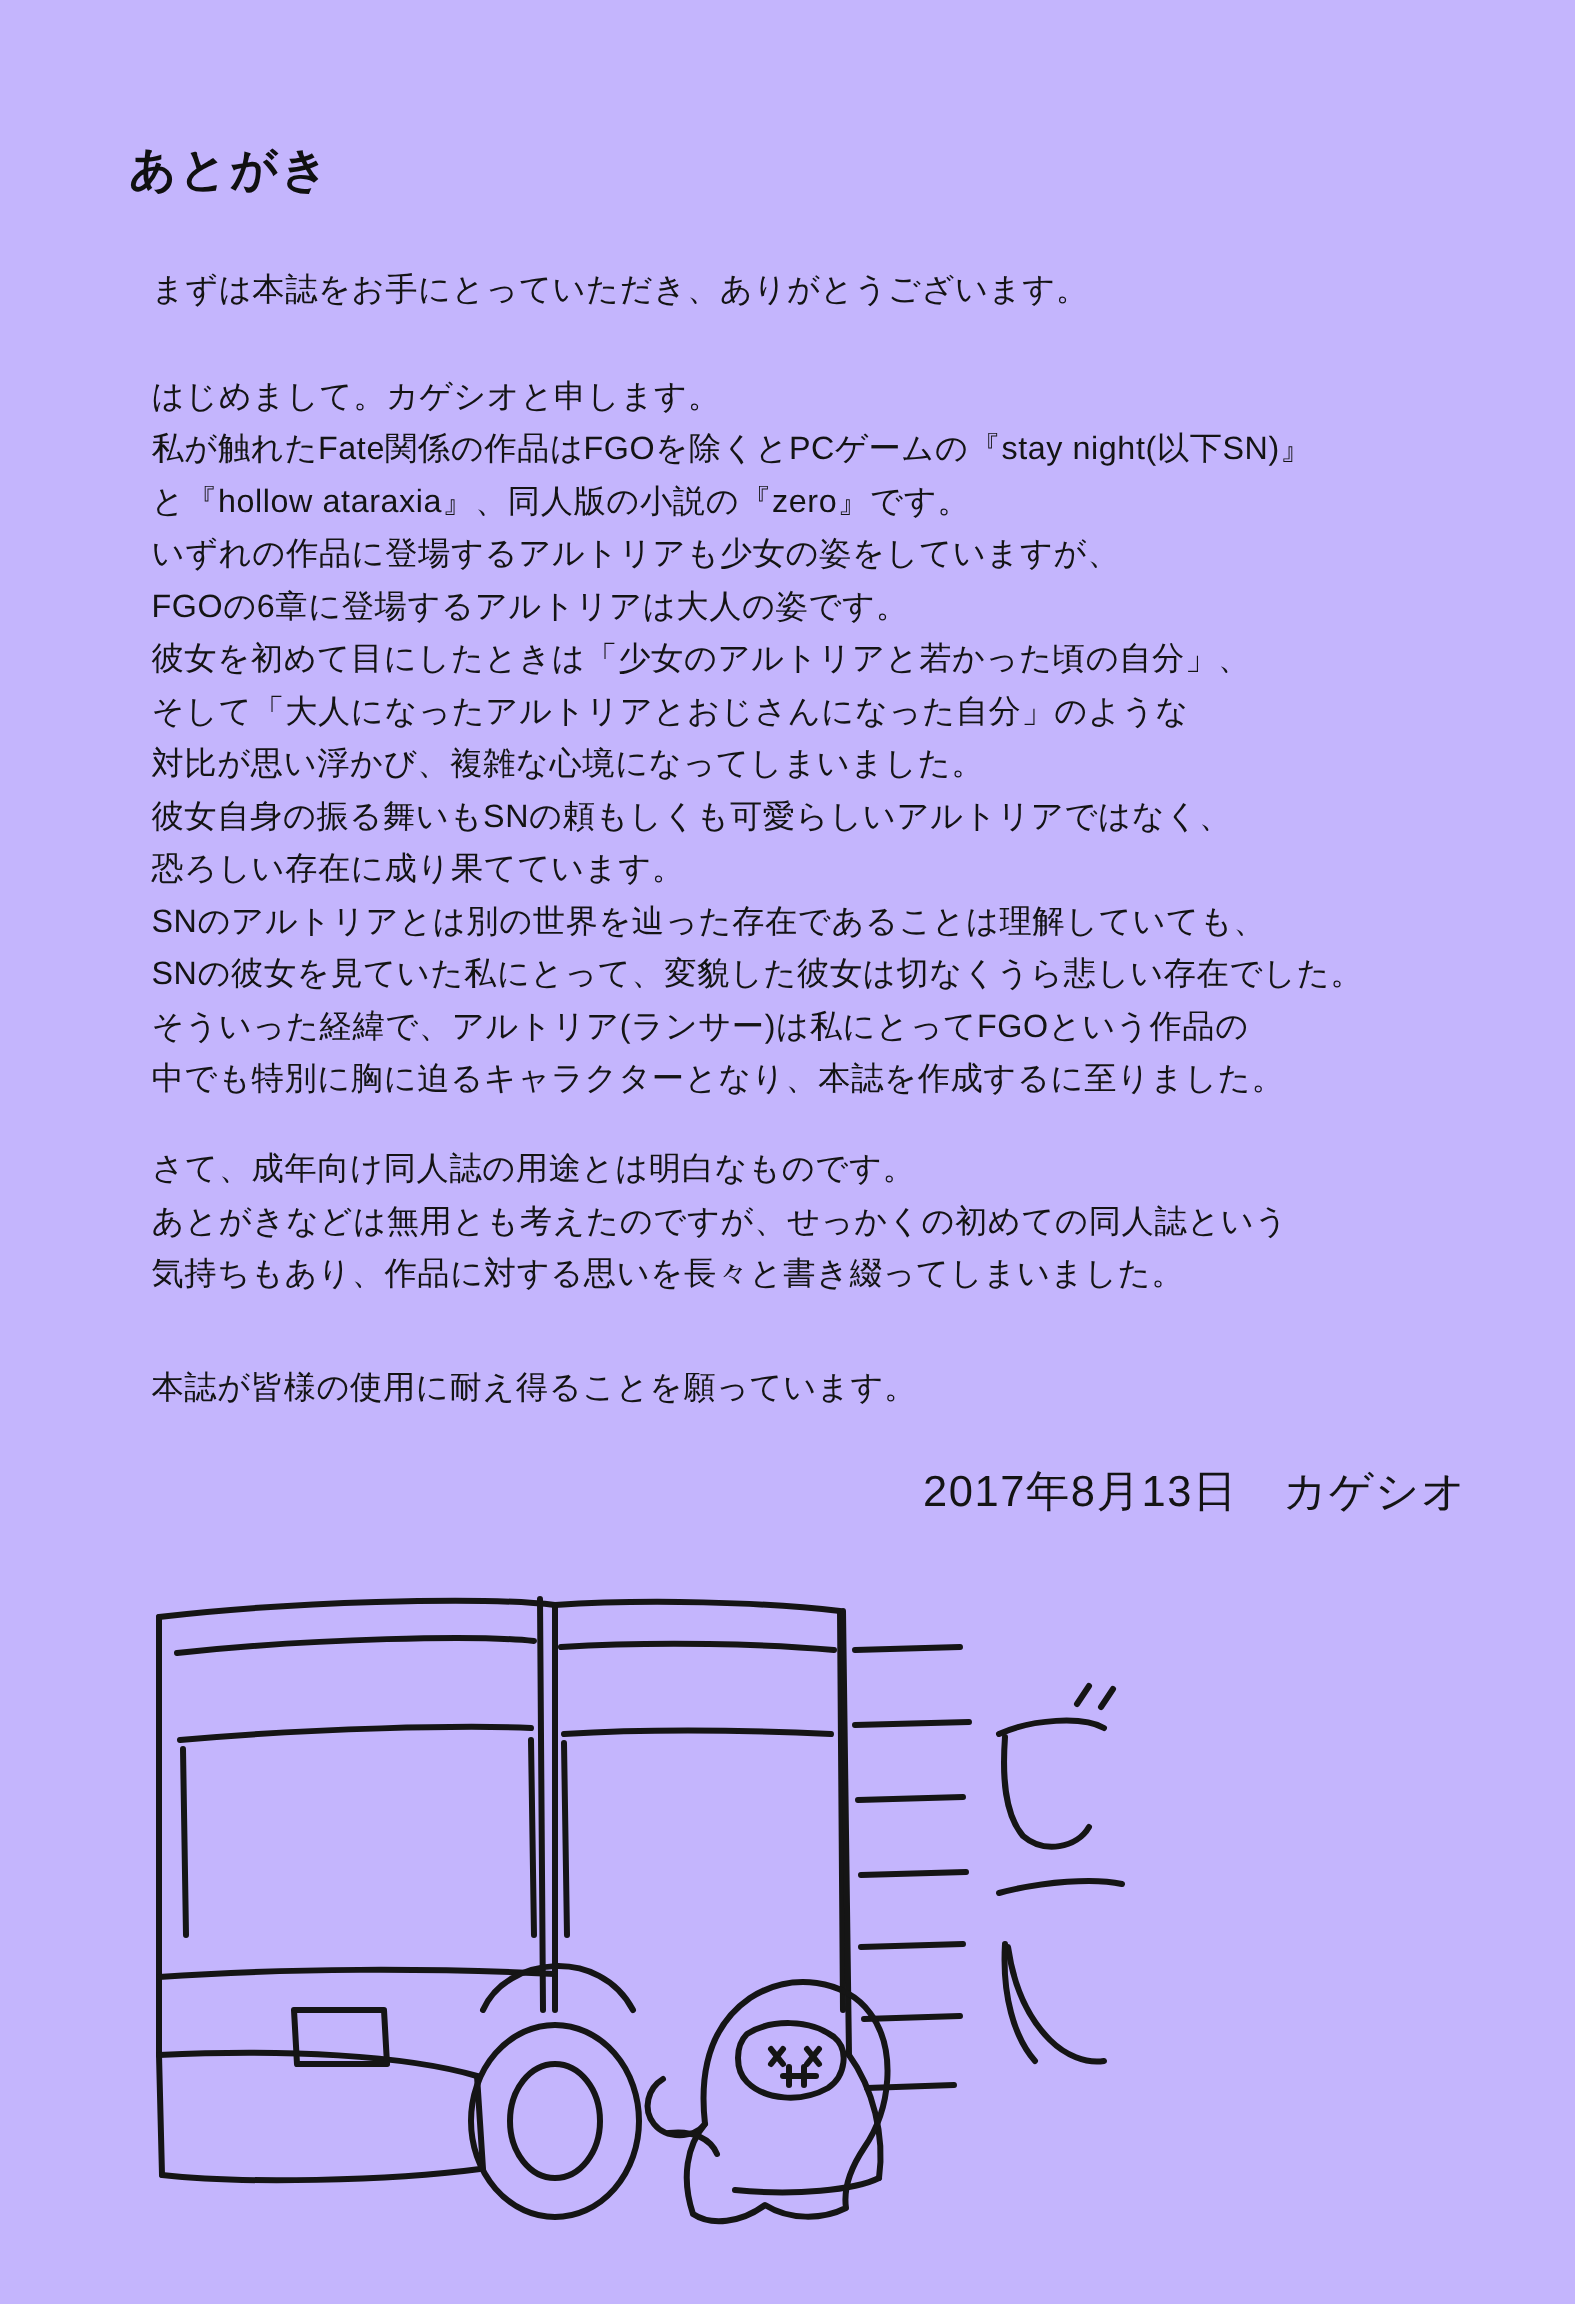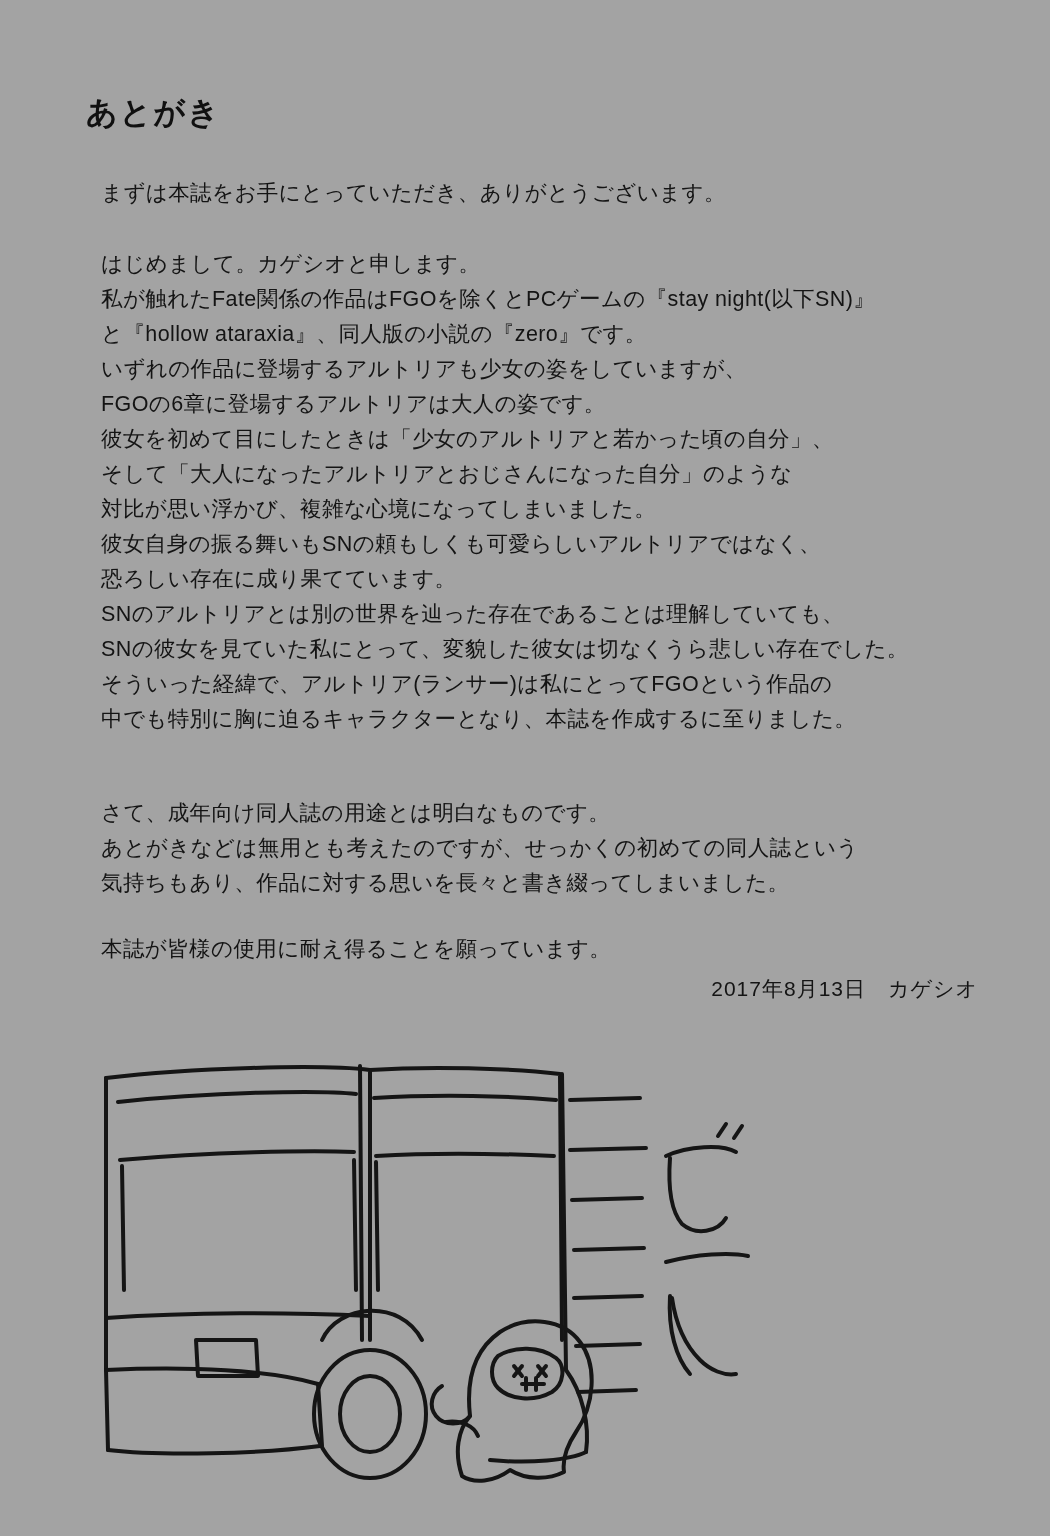--- a/index.html
+++ b/index.html
@@ -13,21 +13,21 @@
     position: relative;
     font-family: "Liberation Sans", sans-serif;
     color: #1a1a1a;
     overflow: hidden;
   }
   .page {
     position: absolute;
     left: 0; top: 0;
     width: 1050px;
     height: 1536px;
-    background: #a3a3a3;
+    background: #c4b5fd;
   }
   .title {
     position: absolute;
     left: 86px;
     top: 92px;
     font-size: 31px;
     font-weight: 700;
     letter-spacing: 2px;
     color: #101010;
   }
@@ -35,27 +35,27 @@
     position: absolute;
     left: 101px;
     font-size: 21.5px;
     line-height: 35px;
     letter-spacing: 0.4px;
     color: #141414;
     white-space: pre-line;
   }
   #para1 { top: 176px; }
   #para2 { top: 247px; }
-  #para3 { top: 762px; margin-top: 34px; }
-  #para4 { top: 908px; margin-top: 24px; }
+  #para3 { top: 762px; }
+  #para4 { top: 908px; }
   .signature {
     position: absolute;
     right: 72px;
     top: 975px;
-    font-size: 21px;
+    font-size: 29px;
     letter-spacing: 1px;
     color: #141414;
   }
   .doodle {
     position: absolute;
     left: 70px;
     top: 1040px;
     width: 910px;
     height: 470px;
   }

